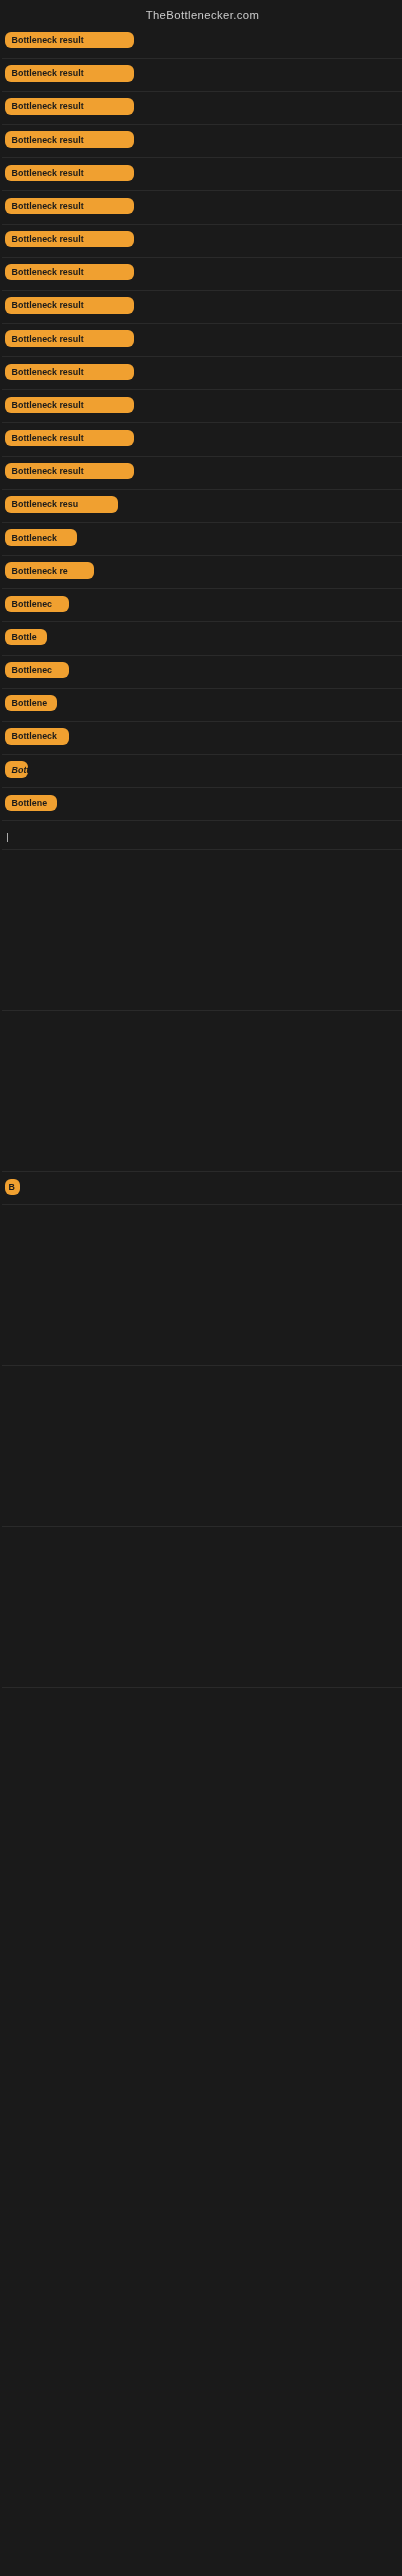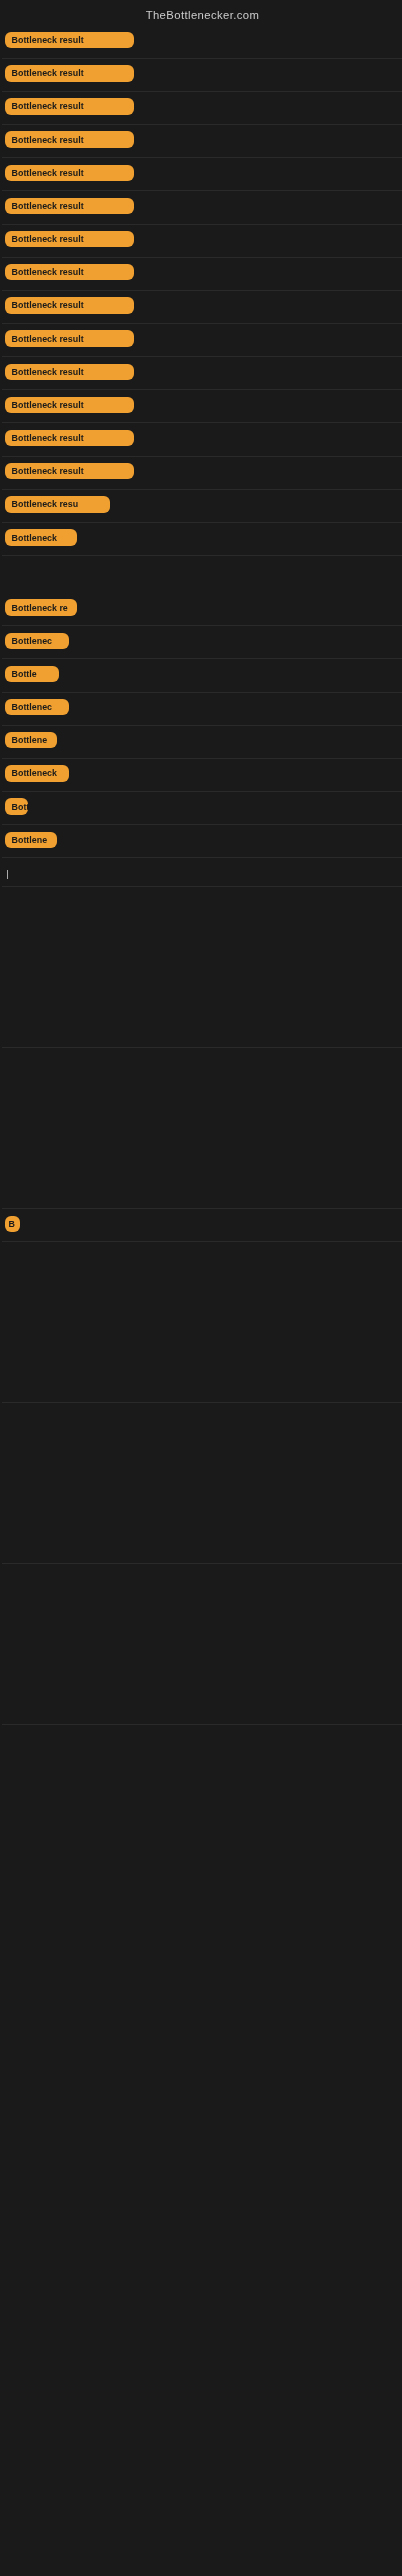--- a/index.html
+++ b/index.html
@@ -105,53 +105,53 @@
 
 <div class="row">
   <span class="bottleneck-badge badge-full">Bottleneck result</span>
 </div>
 
 <div class="row">
   <span class="bottleneck-badge badge-full">Bottleneck result</span>
 </div>
 
 <div class="row">
-  <span class="bottleneck-badge" style="width:105px; overflow:hidden;">Bottleneck resu</span>
+  <span class="bottleneck-badge" style="width:113px; overflow:hidden;">Bottleneck resu</span>
 </div>
 
 <div class="row">
   <span class="bottleneck-badge" style="width:72px; overflow:hidden;">Bottleneck</span>
 </div>
 
 <div class="row">
-  <span class="bottleneck-badge" style="width:72px; overflow:hidden;margin-top:37px;">Bottleneck re</span>
+  <span class="bottleneck-badge" style="width:89px; overflow:hidden;">Bottleneck re</span>
 </div>
 
 <div class="row">
   <span class="bottleneck-badge" style="width:64px; overflow:hidden;">Bottlenec</span>
 </div>
 
 <div class="row">
-  <span class="bottleneck-badge" style="width:54px; overflow:hidden;">Bottle</span>
+  <span class="bottleneck-badge" style="width:42px; overflow:hidden;">Bottle</span>
 </div>
 
 <div class="row">
   <span class="bottleneck-badge" style="width:64px; overflow:hidden;">Bottlenec</span>
 </div>
 
 <div class="row">
   <span class="bottleneck-badge" style="width:52px; overflow:hidden;">Bottlene</span>
 </div>
 
 <div class="row">
   <span class="bottleneck-badge" style="width:64px; overflow:hidden;">Bottleneck</span>
 </div>
 
 <div class="row">
-  <span class="bottleneck-badge" style="width:23px; overflow:hidden;">Bott</span>
+  <span class="bottleneck-badge" style="width:23px; overflow:hidden;font-style:italic;">Bott</span>
 </div>
 
 <div class="row">
   <span class="bottleneck-badge" style="width:52px; overflow:hidden;">Bottlene</span>
 </div>
 
 <div class="row">
   <span style="color: #cccccc; font-size: 9.7px;">|</span>
 </div>
 

